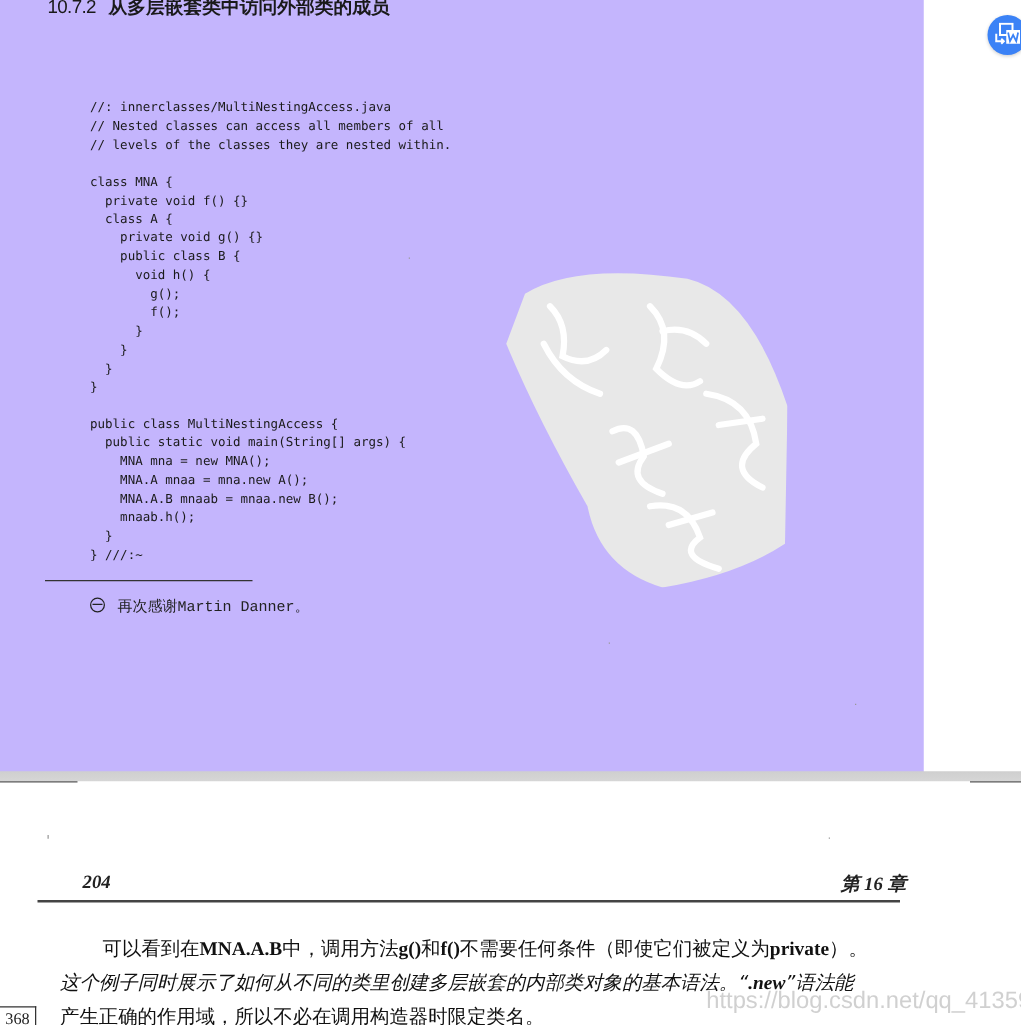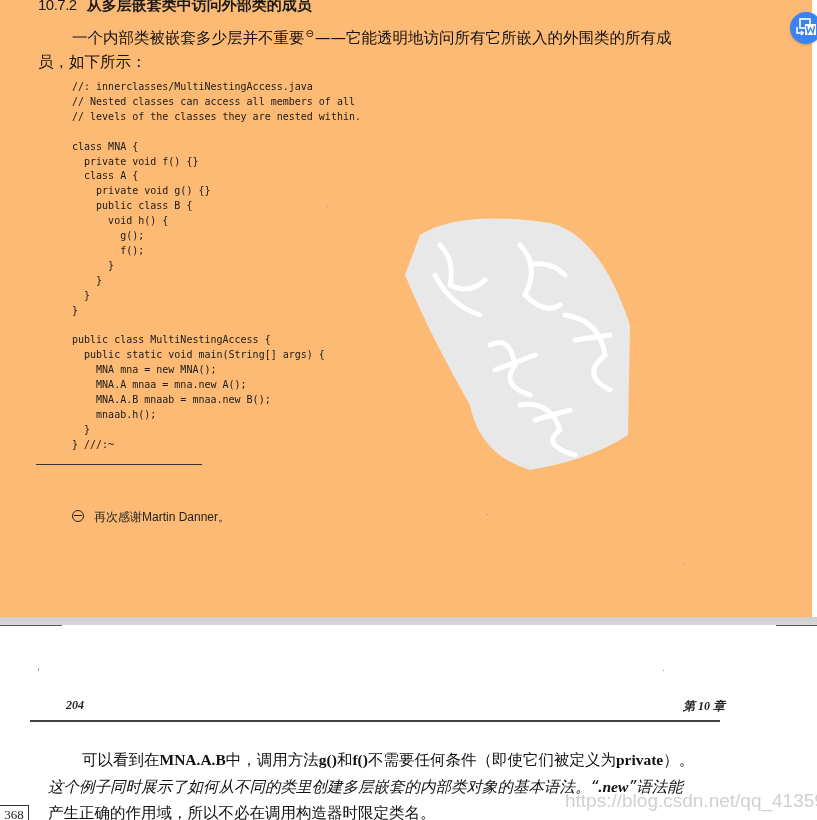--- a/index.html
+++ b/index.html
@@ -1,21 +1,21 @@
 <!DOCTYPE html>
 <html><head>
 <meta charset="utf-8">
 <style>
   html, body { margin: 0; padding: 0; }
   body {
     width: 817px; height: 820px; overflow: hidden; position: relative;
     background: #ffffff; color: #1a1a1a;
     font-family: "DejaVu Serif", "Liberation Serif", serif;
   }
-  .page { position: absolute; left: 0; width: 812px; background: #fdba74; }
+  .page { position: absolute; left: 0; width: 739px; background: #c4b5fd; }
   .page-top { top: 0; height: 618px; }
 
   .section-heading {
     position: absolute; left: 38px; top: -4px;
     font-family: "Liberation Sans", "DejaVu Sans", sans-serif;
     font-size: 15px; font-weight: bold; color: #1a1a1a; white-space: nowrap;
   }
   .section-heading .num { margin-right: 10px; font-weight: normal; letter-spacing: -0.5px; }
 
   .para {
@@ -37,21 +37,21 @@
   .watermark-seal {
     position: absolute; left: 400px; top: 205px; width: 230px; height: 265px;
   }
 
   .footnote-rule {
     position: absolute; left: 36px; top: 464px; width: 166px; height: 0;
     border-top: 1.5px solid #333;
   }
   .footnote {
     position: absolute; left: 72px; top: 477px; font-size: 12px; color: #222;
-    white-space: nowrap; font-family: Liberation Sans, sans-serif; margin-top: 32px;
+    white-space: nowrap; font-family: Liberation Mono, monospace;
   }
   .footnote .marker {
     display: inline-block; width: 10px; height: 10px; border: 1.4px solid #222;
     border-radius: 50%; position: relative; vertical-align: -1px; margin-right: 10px;
   }
   .footnote .marker::after {
     content: ""; position: absolute; left: 1px; right: 1px; top: 4px; height: 1.4px; background: #222;
   }
 
   .dot { position: absolute; width: 1px; height: 1px; background: #999; }
@@ -59,21 +59,21 @@
   .page-separator {
     position: absolute; left: 0; top: 617px; width: 817px; height: 8px;
     background: linear-gradient(#cfcfcf, #d6d6d6);
   }
   .sep-edge-left { position: absolute; left: 0; top: 625px; width: 62px; height: 1px; background: #555; }
   .sep-edge-right { position: absolute; left: 776px; top: 625px; width: 41px; height: 1px; background: #555; }
 
   .running-head {
     position: absolute; top: 698px; left: 66px; width: 683px; height: 22px;
     font-family: "Liberation Serif", "DejaVu Serif", serif; font-style: italic; font-weight: bold;
-    font-size: 12px; color: #222;
+    font-size: 15px; color: #222;
   }
   .running-head .page-num { position: absolute; left: 0; top: 0; }
   .running-head .chapter { position: absolute; right: 24px; top: 0; }
   .running-rule {
     position: absolute; top: 720px; left: 30px; width: 690px; height: 0;
     border-top: 2px solid #444;
   }
 
   .body-text {
     position: absolute; left: 48px; font-size: 15.5px; line-height: 27px;
@@ -106,24 +106,20 @@
   .translate-fab svg { position: absolute; left: 5px; top: 6px; }
 </style>
 </head>
 <body>
 
 <div class="page page-top">
   <div class="section-heading">
     <span class="num">10.7.2</span><span>从多层嵌套类中访问外部类的成员</span>
   </div>
 
-  <div class="para para-1">
-    <span>一个内部类被嵌套多少层并不重要</span><span class="sup">⊖</span><span>——它能透明地访问所有它所嵌入的外围类的所有成</span>
-  </div>
-  <div class="para para-1b">员，如下所示：</div>
 
   <pre class="code" id="code-block">//: innerclasses/MultiNestingAccess.java
 // Nested classes can access all members of all
 // levels of the classes they are nested within.
 
 class MNA {
   private void f() {}
   class A {
     private void g() {}
     public class B {
@@ -172,21 +168,21 @@
 
 <div class="page-separator"></div>
 <div class="sep-edge-left"></div>
 <div class="sep-edge-right"></div>
 
 <div class="dot" style="left:38px;top:668px;height:3px"></div>
 <div class="dot" style="left:663px;top:670px"></div>
 
 <div class="running-head">
   <span class="page-num">204</span>
-  <span class="chapter">第 10 章</span>
+  <span class="chapter">第 16 章</span>
 </div>
 <div class="running-rule"></div>
 
 <div class="body-text body-l1">
   <span>可以看到在</span><b>MNA.A.B</b><span>中，调用方法</span><b>g()</b><span>和</span><b>f()</b><span>不需要任何条件（即使它们被定义为</span><b>private</b><span>）。</span>
 </div>
 <div class="body-text body-l2">
   <span>这个例子同时展示了如何从不同的类里创建多层嵌套的内部类对象的基本语法。“</span><b>.new</b><span>”语法能</span>
 </div>
 <div class="body-text body-l3">产生正确的作用域，所以不必在调用构造器时限定类名。</div>

